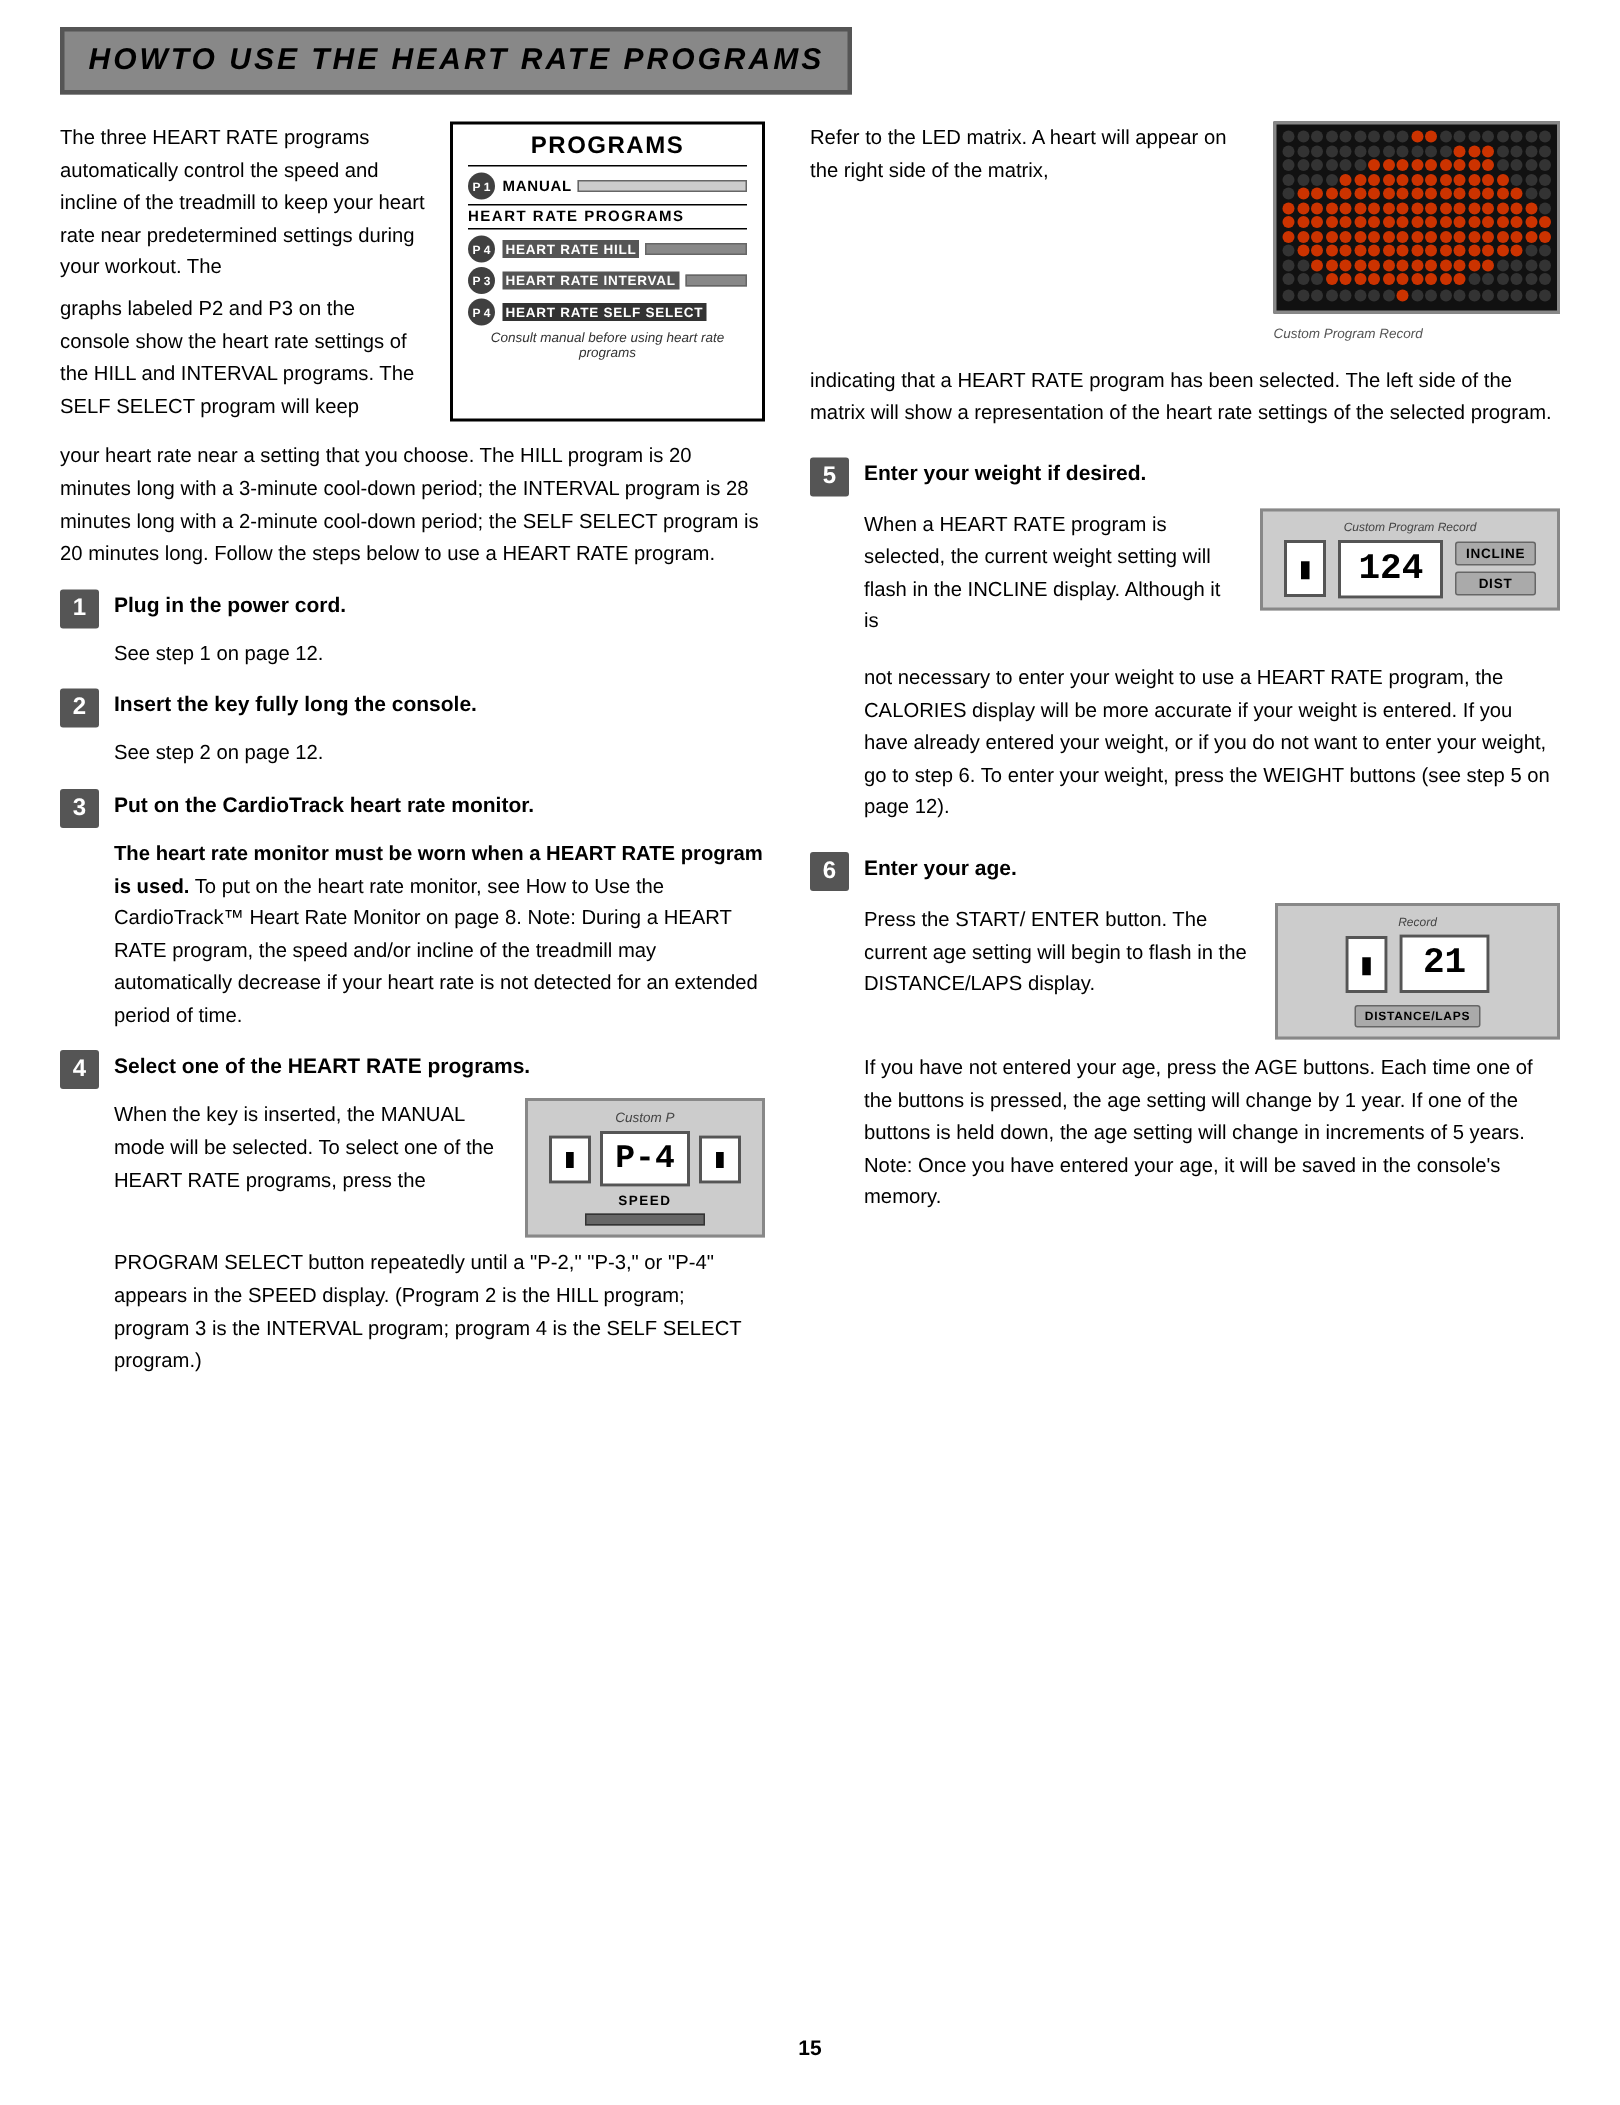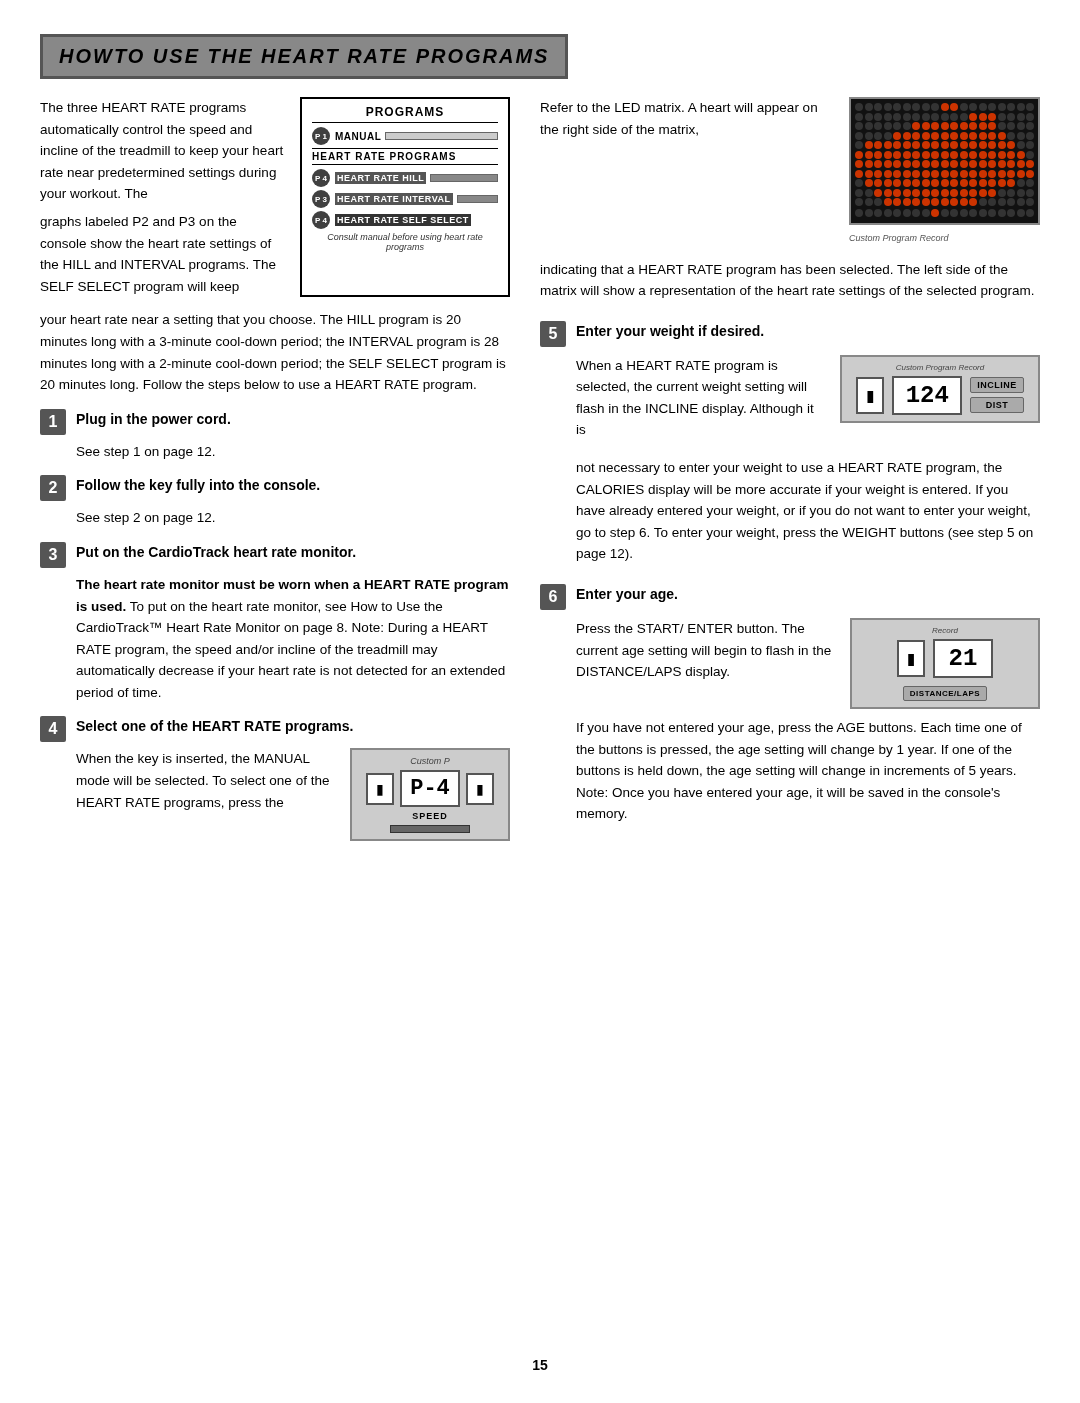--- a/index.html
+++ b/index.html
@@ -8,21 +8,21 @@
       min-height: 1403px;
       background: #ffffff;
       font-family: Arial, Helvetica, sans-serif;
       font-size: 14px;
       color: #000;
       position: relative;
     }
     .page {
       width: 1080px;
       min-height: 1403px;
-      padding: 34px 40px 60px 40px;
+      padding: 18px 40px 60px 40px;
       position: relative;
     }
     .title-box {
       background: #888;
       border: 3px solid #555;
       padding: 8px 16px;
       margin-bottom: 18px;
       display: inline-block;
     }
     .title-box h1 {
@@ -56,21 +56,21 @@
     .programs-box {
       border: 2px solid #000;
       padding: 6px 10px;
       width: 210px;
       background: #fff;
       flex-shrink: 0;
     }
     .programs-box .prog-title {
       text-align: center;
       font-weight: bold;
-      font-size: 12px;
+      font-size: 16px;
       letter-spacing: 1px;
       border-bottom: 1px solid #000;
       padding-bottom: 3px;
       margin-bottom: 4px;
     }
     .prog-item {
       display: flex;
       align-items: center;
       margin-bottom: 3px;
       font-size: 11px;
@@ -378,21 +378,21 @@
           <div class="step-title">Plug in the power cord.</div>
         </div>
         <div class="step-body">
           <p>See step 1 on page 12.</p>
         </div>
       </div>
 
       <div class="step-section">
         <div class="step-header">
           <div class="step-num">2</div>
-          <div class="step-title">Follow the key fully into the console.</div>
+          <div class="step-title">Insert the key fully long the console.</div>
         </div>
         <div class="step-body">
           <p>See step 2 on page 12.</p>
         </div>
       </div>
 
       <div class="step-section">
         <div class="step-header">
           <div class="step-num">3</div>
           <div class="step-title">Put on the CardioTrack heart rate monitor.</div>
@@ -415,20 +415,23 @@
           <div class="speed-display-box">
             <div class="custom-p-label">Custom P</div>
             <div class="speed-row">
               <div class="mini-seg" style="font-size:18px;">▮</div>
               <div style="border:2px solid #555;background:#fff;padding:4px 8px;font-family:'Courier New',monospace;font-size:22px;font-weight:bold;min-width:60px;text-align:center;">P-4</div>
               <div class="mini-seg" style="font-size:18px;">▮</div>
             </div>
             <div class="speed-label-row">SPEED</div>
             <div style="width:80px;height:8px;background:#666;border:1px solid #333;"></div>
           </div>
+        </div>
+        <div class="step-body" style="margin-top:6px;">
+          <p>PROGRAM SELECT button repeatedly until a "P-2," "P-3," or "P-4" appears in the SPEED display. (Program 2 is the HILL program; program 3 is the INTERVAL program; program 4 is the SELF SELECT program.)</p>
         </div>
       </div>
 
     </div>
 
     <div class="right-col">
 
       <div style="display:flex;gap:16px;margin-bottom:16px;align-items:flex-start;">
         <div style="flex:1;font-size:13.5px;line-height:1.6;">
           <p style="margin-bottom:8px;">Refer to the LED matrix. A heart will appear on the right side of the matrix,</p>

